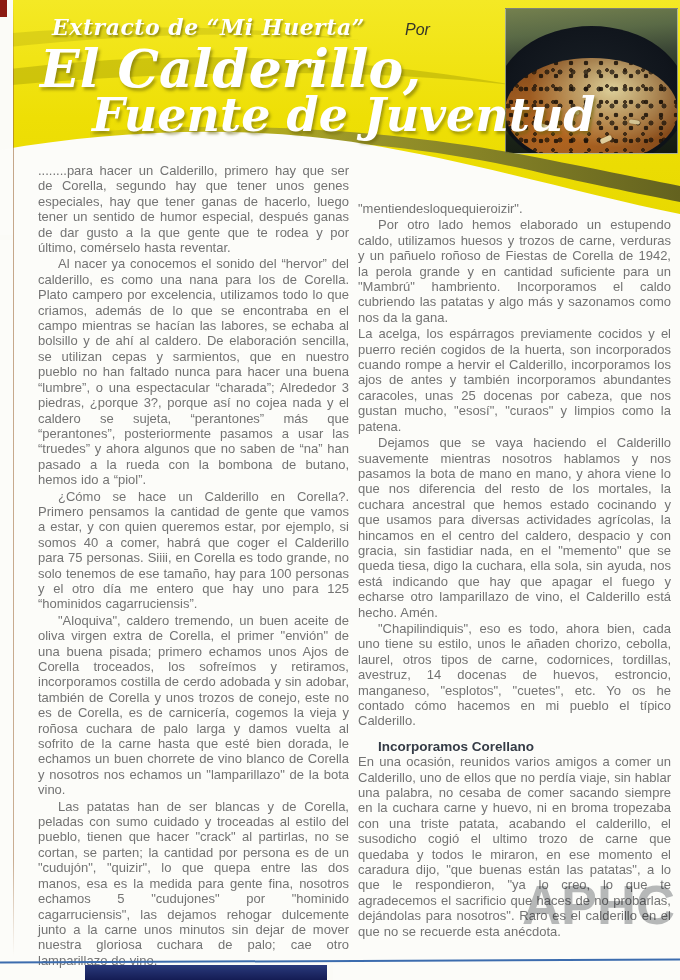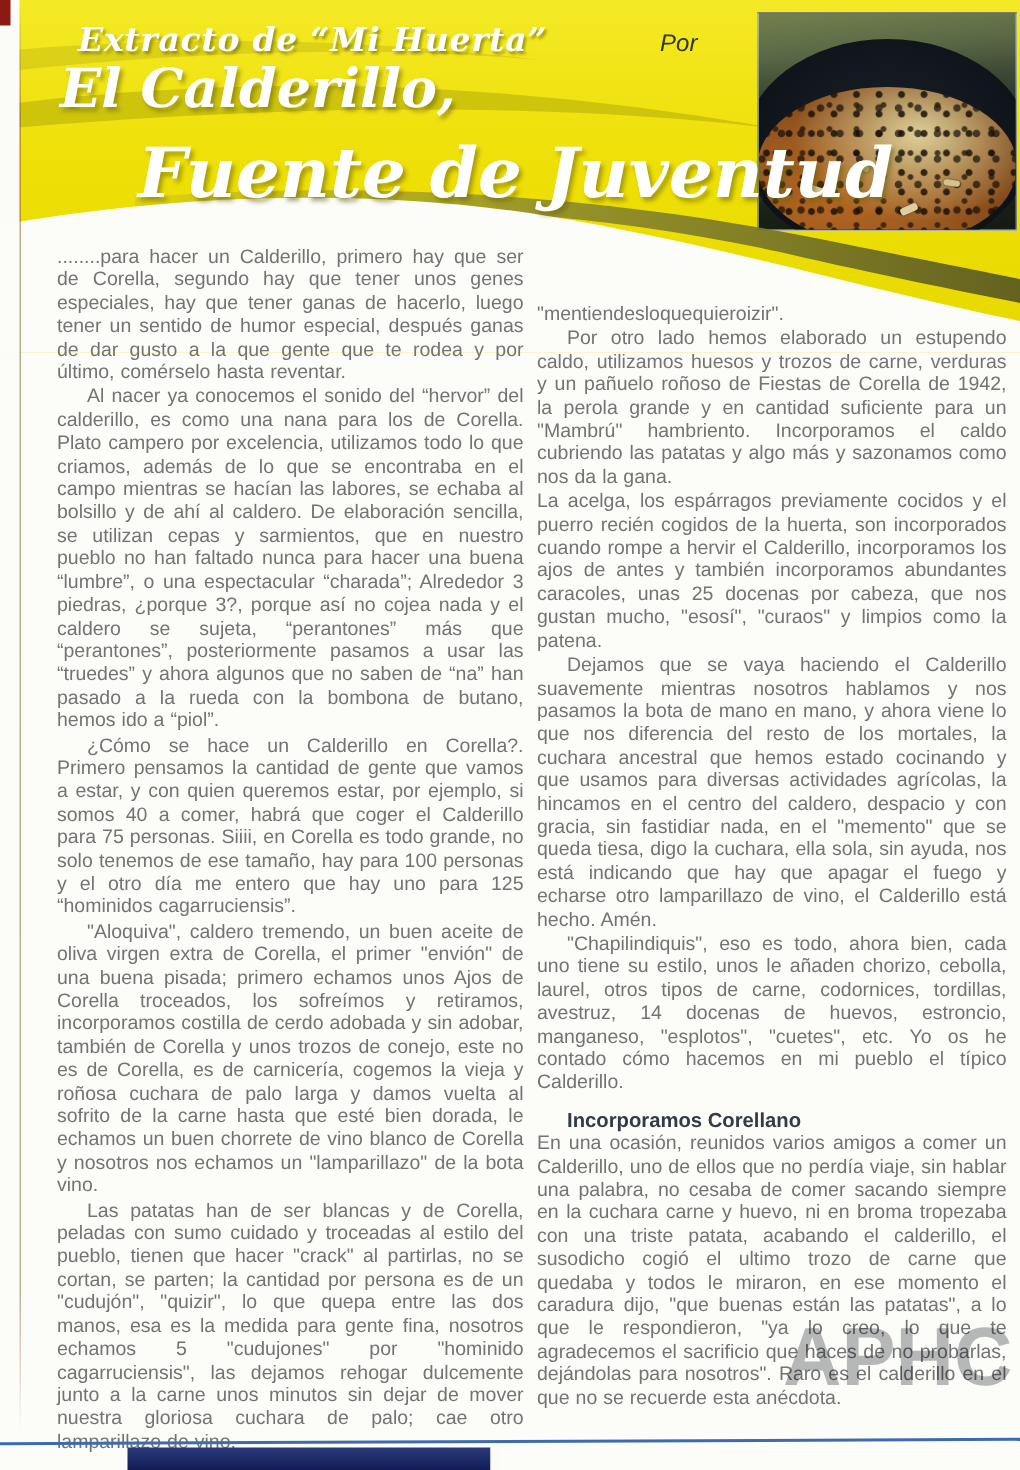--- a/index.html
+++ b/index.html
@@ -15,34 +15,34 @@
   .kicker{
     position:absolute;left:52px;top:14px;z-index:4;
     font-family:"DejaVu Serif", serif;font-style:italic;font-weight:bold;
     font-size:22px;color:#ffffff;
     text-shadow:1.5px 2px 2px rgba(105,100,10,.6);
     letter-spacing:.5px;
   }
   .title-line1{
     position:absolute;left:40px;top:38px;z-index:4;
     font-family:"DejaVu Serif", serif;font-style:italic;font-weight:bold;
-    font-size:36px;color:#ffffff;
+    font-size:52px;color:#ffffff;
     text-shadow:2px 3px 3px rgba(105,100,10,.55);
   }
   .title-line2{
     position:absolute;left:92px;top:88px;z-index:4;
     font-family:"DejaVu Serif", serif;font-style:italic;font-weight:bold;
     font-size:46px;color:#ffffff;
     text-shadow:2px 3px 3px rgba(105,100,10,.55);
   }
   .byline{
     position:absolute;left:365px;top:20px;width:135px;z-index:4;
     text-align:center;color:#35352a;font-style:italic;
   }
-  .byline .por{font-size:16px;line-height:20px;text-align:center;padding-left:40px;}
+  .byline .por{font-size:16px;line-height:20px;text-align:left;padding-left:40px;}
   .byline .name{font-size:17px;line-height:22px;}
   
   .photo{
     position:absolute;left:505px;top:8px;width:171px;height:144px;z-index:2;
     background:linear-gradient(175deg,#74804e 0%,#5a6a46 18%,#3c4836 34%,#23301f 55%,#141a12 100%);
     border:1px solid rgba(255,255,240,.45);
     overflow:hidden;
   }
   .pot{
     position:absolute;left:-6%;top:12%;width:112%;height:100%;

